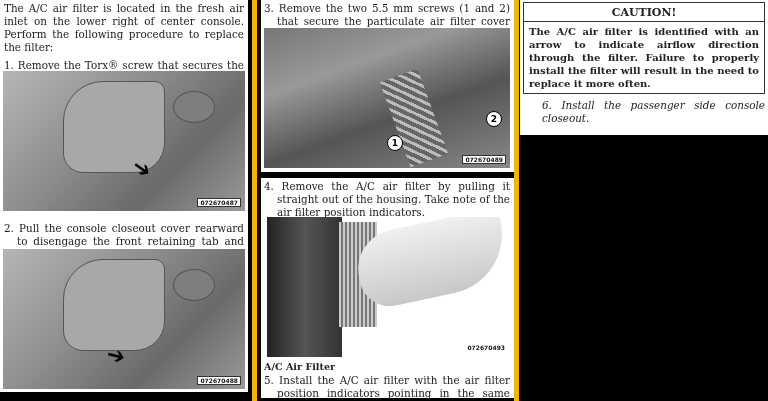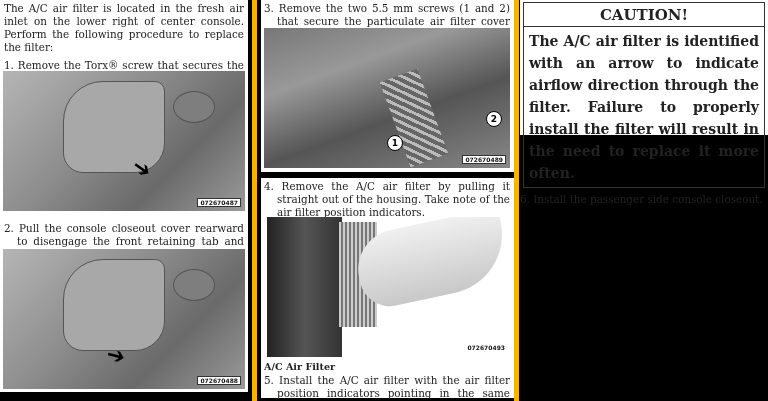--- a/index.html
+++ b/index.html
@@ -8,22 +8,22 @@
   .col { position:absolute; background:#fff; box-sizing:border-box; }
   .yellow { position:absolute; background:#f5b400; }
   p { margin:0; font-size:10.4px; line-height:13px; text-align:justify; }
   .step { padding-left:13px; text-indent:-13px; }
   .fig { position:absolute; background:#999; overflow:hidden; }
   .figid { position:absolute; right:4px; bottom:4px; background:#fff; border:1px solid #333;
            font-family:"DejaVu Sans", sans-serif; font-size:6px; font-weight:bold; padding:0 2px; color:#111; }
   .callout { position:absolute; width:14px; height:14px; border-radius:50%; background:#fff; border:1.5px solid #000;
              font-family:"DejaVu Sans", sans-serif; font-size:9px; font-weight:bold; text-align:center; line-height:14px; color:#000; }
   .caution { border:1px solid #333; margin:2px 3px 0 3px; }
-  .caution-title { text-align:center; font-weight:bold; font-size:15px; border-bottom:1px solid #333; padding:3px 0 2px; }
-  .caution-body { font-weight:bold; font-size:14px; line-height:22px; padding:3px 5px 3px 5px; text-align:justify; }
+  .caution-title { text-align:center; font-weight:bold; font-size:11px; border-bottom:1px solid #333; padding:3px 0 2px; }
+  .caution-body { font-weight:bold; font-size:10px; line-height:13px; padding:3px 5px 3px 5px; text-align:justify; }
   .caption { text-align:left; font-weight:bold; font-size:9.6px; }
 </style>
 </head>
 <body>
 
 <div class="yellow" style="left:252px;top:0;width:5px;height:401px;"></div>
 <div class="yellow" style="left:514px;top:0;width:5px;height:401px;"></div>
 
 <div class="col" style="left:0;top:0;width:248px;height:401px;background:#bef264;border-radius:20px;">
   <div style="position:absolute;left:0;top:0;width:248px;height:401px;background:#fff;"></div>
@@ -73,16 +73,16 @@
     <p class="caption">A/C Air Filter</p>
     <p class="step" style="margin-top:1px;">5. Install the A/C air filter with the air filter position indicators pointing in the same direction as removal.</p>
   </div>
 </div>
 
 <div class="col" style="left:520px;top:0;width:248px;height:135px;">
   <div class="caution">
     <div class="caution-title">CAUTION!</div>
     <div class="caution-body">The A/C air filter is identified with an arrow to indicate airflow direction through the filter. Failure to properly install the filter will result in the need to replace it more often.</div>
   </div>
-  <div style="padding:5px 3px 0 0;">
+  <div style="padding:5px 3px 0 22px;font-style:italic;">
     <p>6. Install the passenger side console closeout.</p>
   </div>
 </div>
 
 </body></html>

